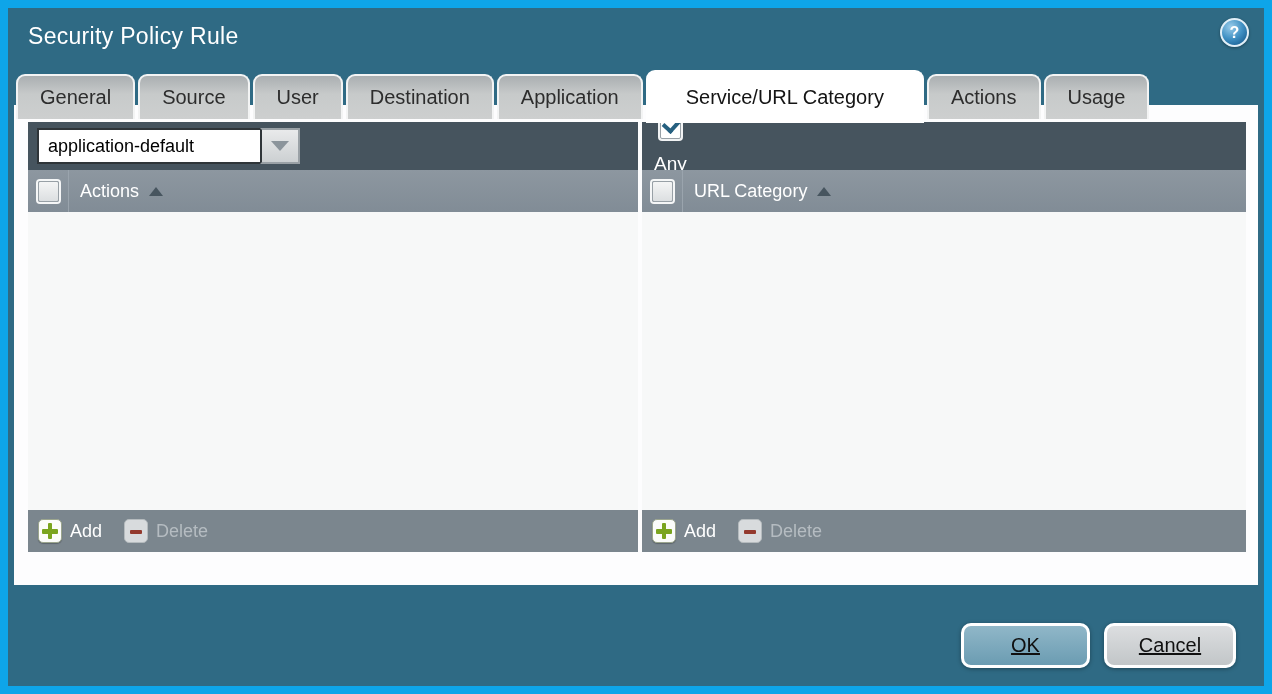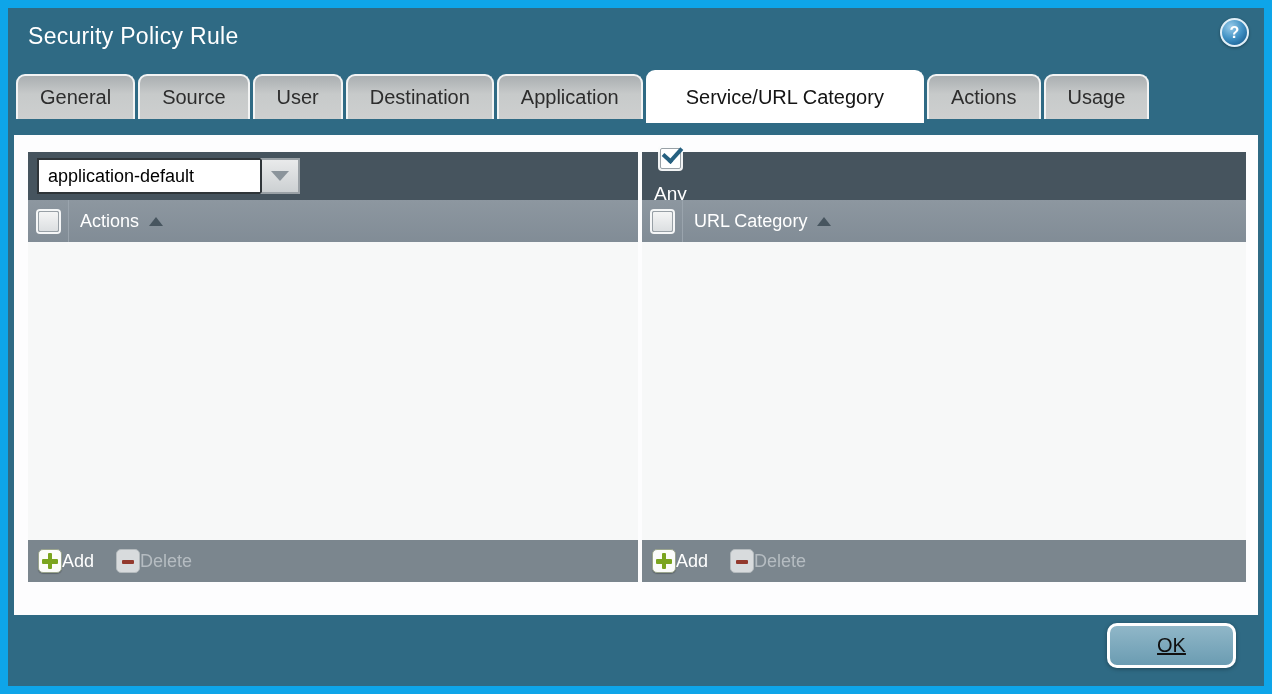--- a/index.html
+++ b/index.html
@@ -19,21 +19,21 @@
   
   .tabs{position:absolute;left:8px;top:62px;height:49px;display:flex;align-items:flex-end;gap:3px;z-index:3;}
   .tab{
     box-sizing:border-box;height:45px;padding:0 22px;display:flex;align-items:center;justify-content:center;
     white-space:nowrap;font-size:20px;color:#2d2d2d;cursor:pointer;
     background:linear-gradient(180deg,#aaafb1 0%,#c7caca 42%,#cdcfcf 100%);
     border:2px solid #f3f4f4;border-bottom:none;border-radius:9px 9px 0 0;
   }
   .tab.active{height:53px;margin-bottom:-4px;padding:0 38px;background:#fff;border-color:#fff;color:#141414;}
   
-  .content{position:absolute;left:6px;right:6px;top:127px;height:480px;background:#fdfdfe;z-index:1;}
+  .content{position:absolute;left:6px;right:6px;top:97px;height:480px;background:#fdfdfe;z-index:1;}
   .panel{position:absolute;top:17px;height:430px;display:flex;flex-direction:column;}
   .panel.left{left:14px;width:610px;}
   .panel.right{left:628px;width:604px;}
   .panel-top{height:48px;background:#46545e;display:flex;align-items:center;padding:0 8px;box-sizing:border-box;flex:none;}
   .panel-header{height:42px;background:linear-gradient(#8d97a0,#818c96);display:flex;align-items:stretch;color:#fff;flex:none;}
   .cb-cell{width:40px;display:flex;justify-content:center;align-items:center;border-right:1px solid #9aa4ad;flex:none;}
   .col-label{display:flex;align-items:center;gap:10px;padding-left:11px;font-size:18px;cursor:pointer;}
   .panel-body{flex:1;background:#f7f8f8;}
   .panel-footer{height:42px;background:#7b868e;display:flex;align-items:center;gap:22px;padding:0 10px;flex:none;}
   
@@ -56,21 +56,21 @@
   }
   .dd-btn{
     width:36px;margin-left:-2px;border:2px solid #9aa1a6;border-left:2px solid #2f3539;
     background:linear-gradient(#e9eaeb,#ccd0d2);
     display:flex;align-items:center;justify-content:center;cursor:pointer;
   }
   .chev{width:0;height:0;border-left:9px solid transparent;border-right:9px solid transparent;border-top:10px solid #8b949b;}
   
   .sort{width:0;height:0;border-left:7px solid transparent;border-right:7px solid transparent;border-bottom:9px solid #47555f;}
   
-  .tool{display:flex;align-items:center;font-size:18px;color:#fff;cursor:pointer;}
+  .tool{display:flex;align-items:center;gap:8px;font-size:18px;color:#fff;cursor:pointer;}
   .tool.disabled{color:#b5bcc1;cursor:default;}
   .sq{box-sizing:border-box;width:24px;height:24px;border-radius:5px;position:relative;flex:none;}
   .sq.add{background:#fbfcfa;border:1px solid #9ba58d;box-shadow:0 1px 1px rgba(0,0,0,.25);}
   .sq.add::before{content:'';position:absolute;left:3px;top:9px;width:16px;height:4.5px;background:#7aa41f;border-radius:1px;}
   .sq.add::after{content:'';position:absolute;left:8.8px;top:3px;width:4.5px;height:16px;background:#7aa41f;border-radius:1px;}
   .sq.del{background:#d8dbdd;border:1px solid #b5bbbe;}
   .sq.del::before{content:'';position:absolute;left:5px;top:9.5px;width:12px;height:4px;background:#93392d;border-radius:1px;}
   
   .footer-buttons{position:absolute;right:28px;bottom:18px;display:flex;gap:14px;z-index:2;}
   .btn{
@@ -159,15 +159,16 @@
           <span class="sq del"></span>
           <span>Delete</span>
         </div>
       </div>
     </div>
 
   </div>
 
   <div class="footer-buttons">
     <div class="btn ok">OK</div>
+    <div class="btn cancel">Cancel</div>
   </div>
 
 </div>
 
 </body></html>

